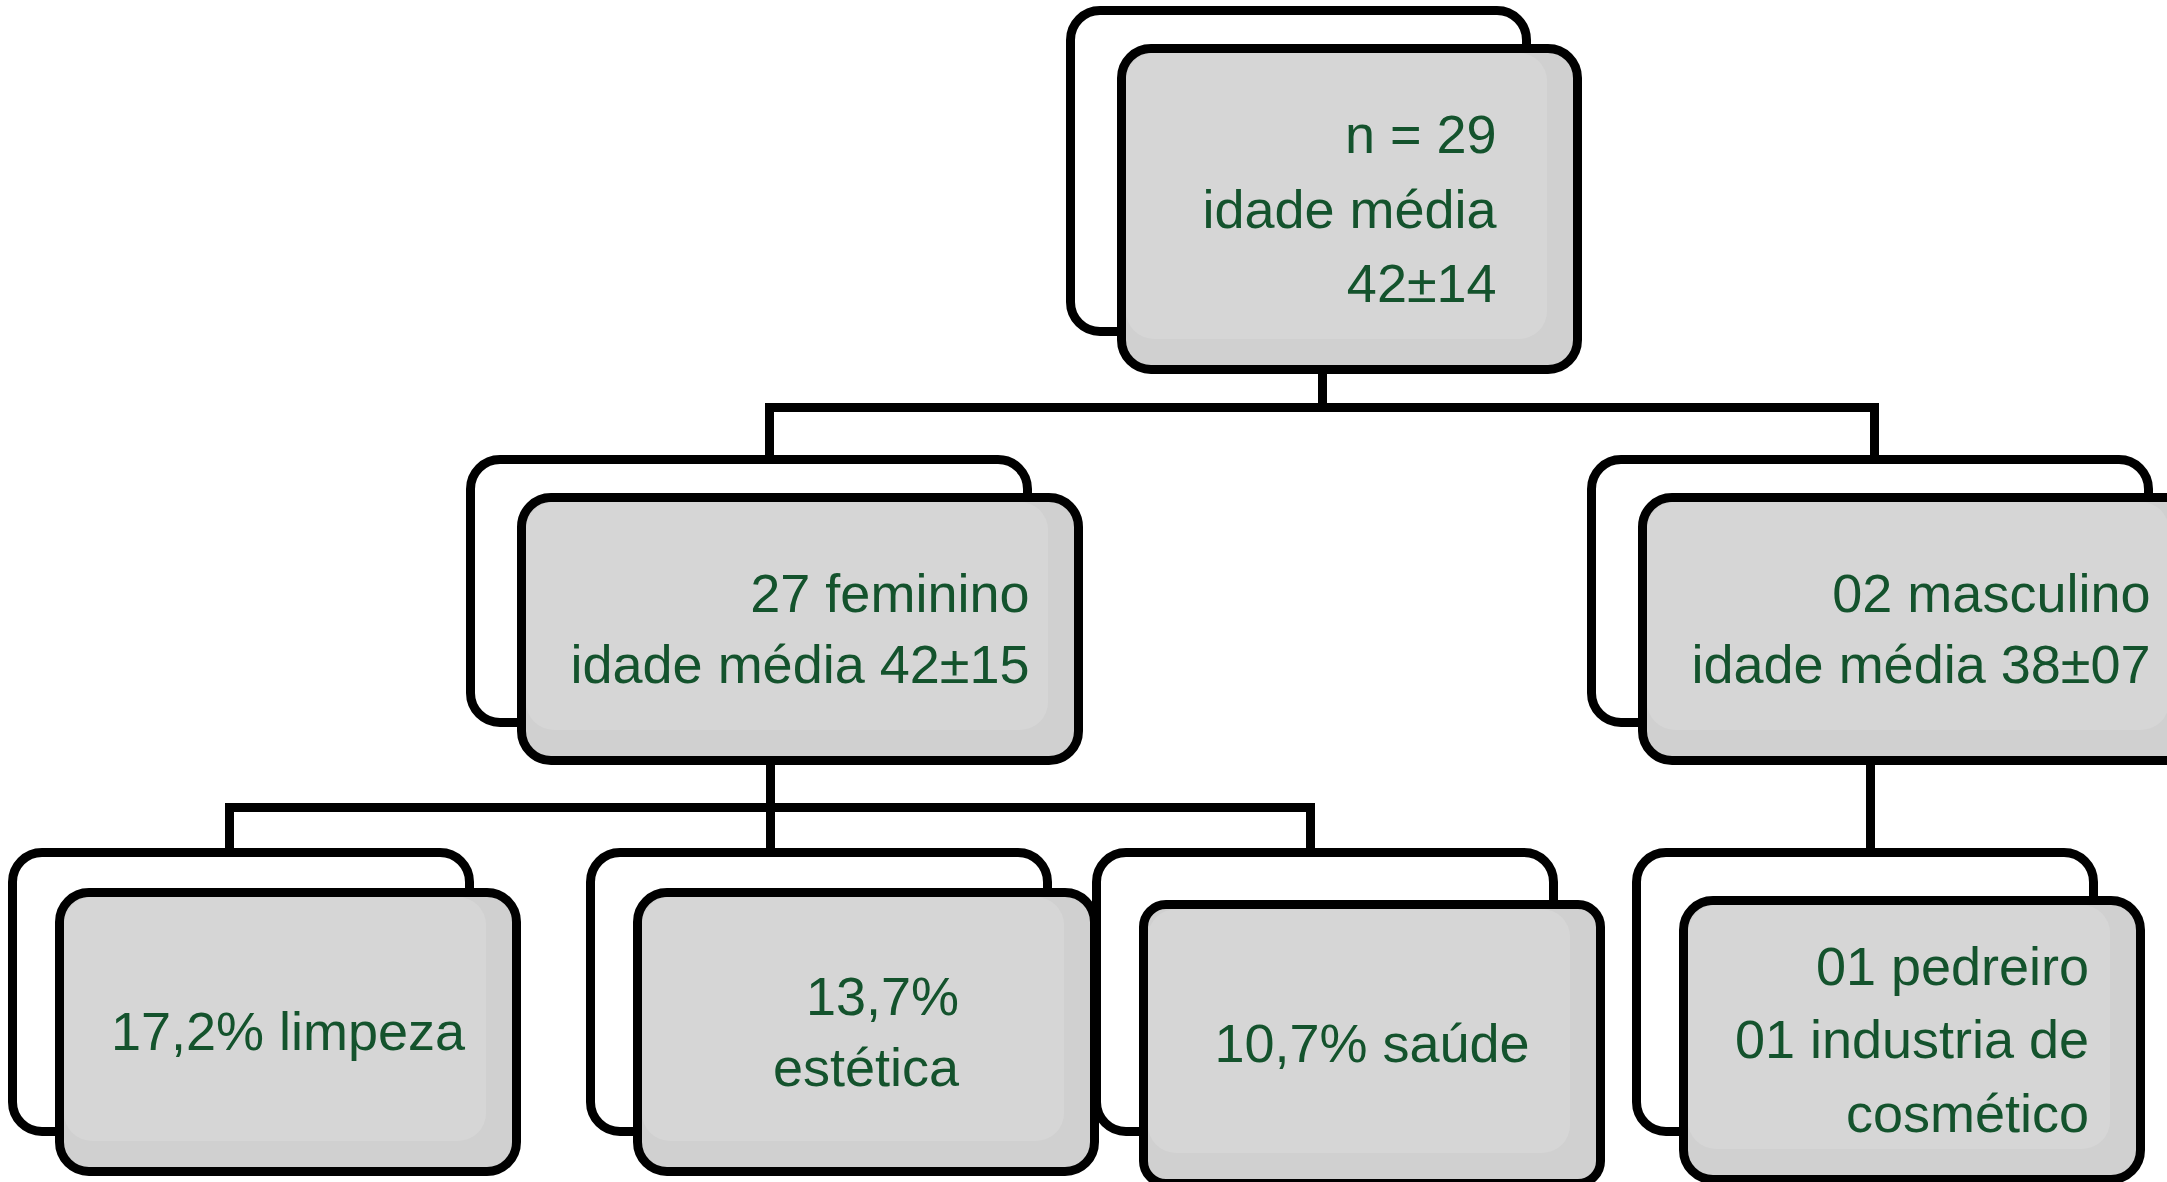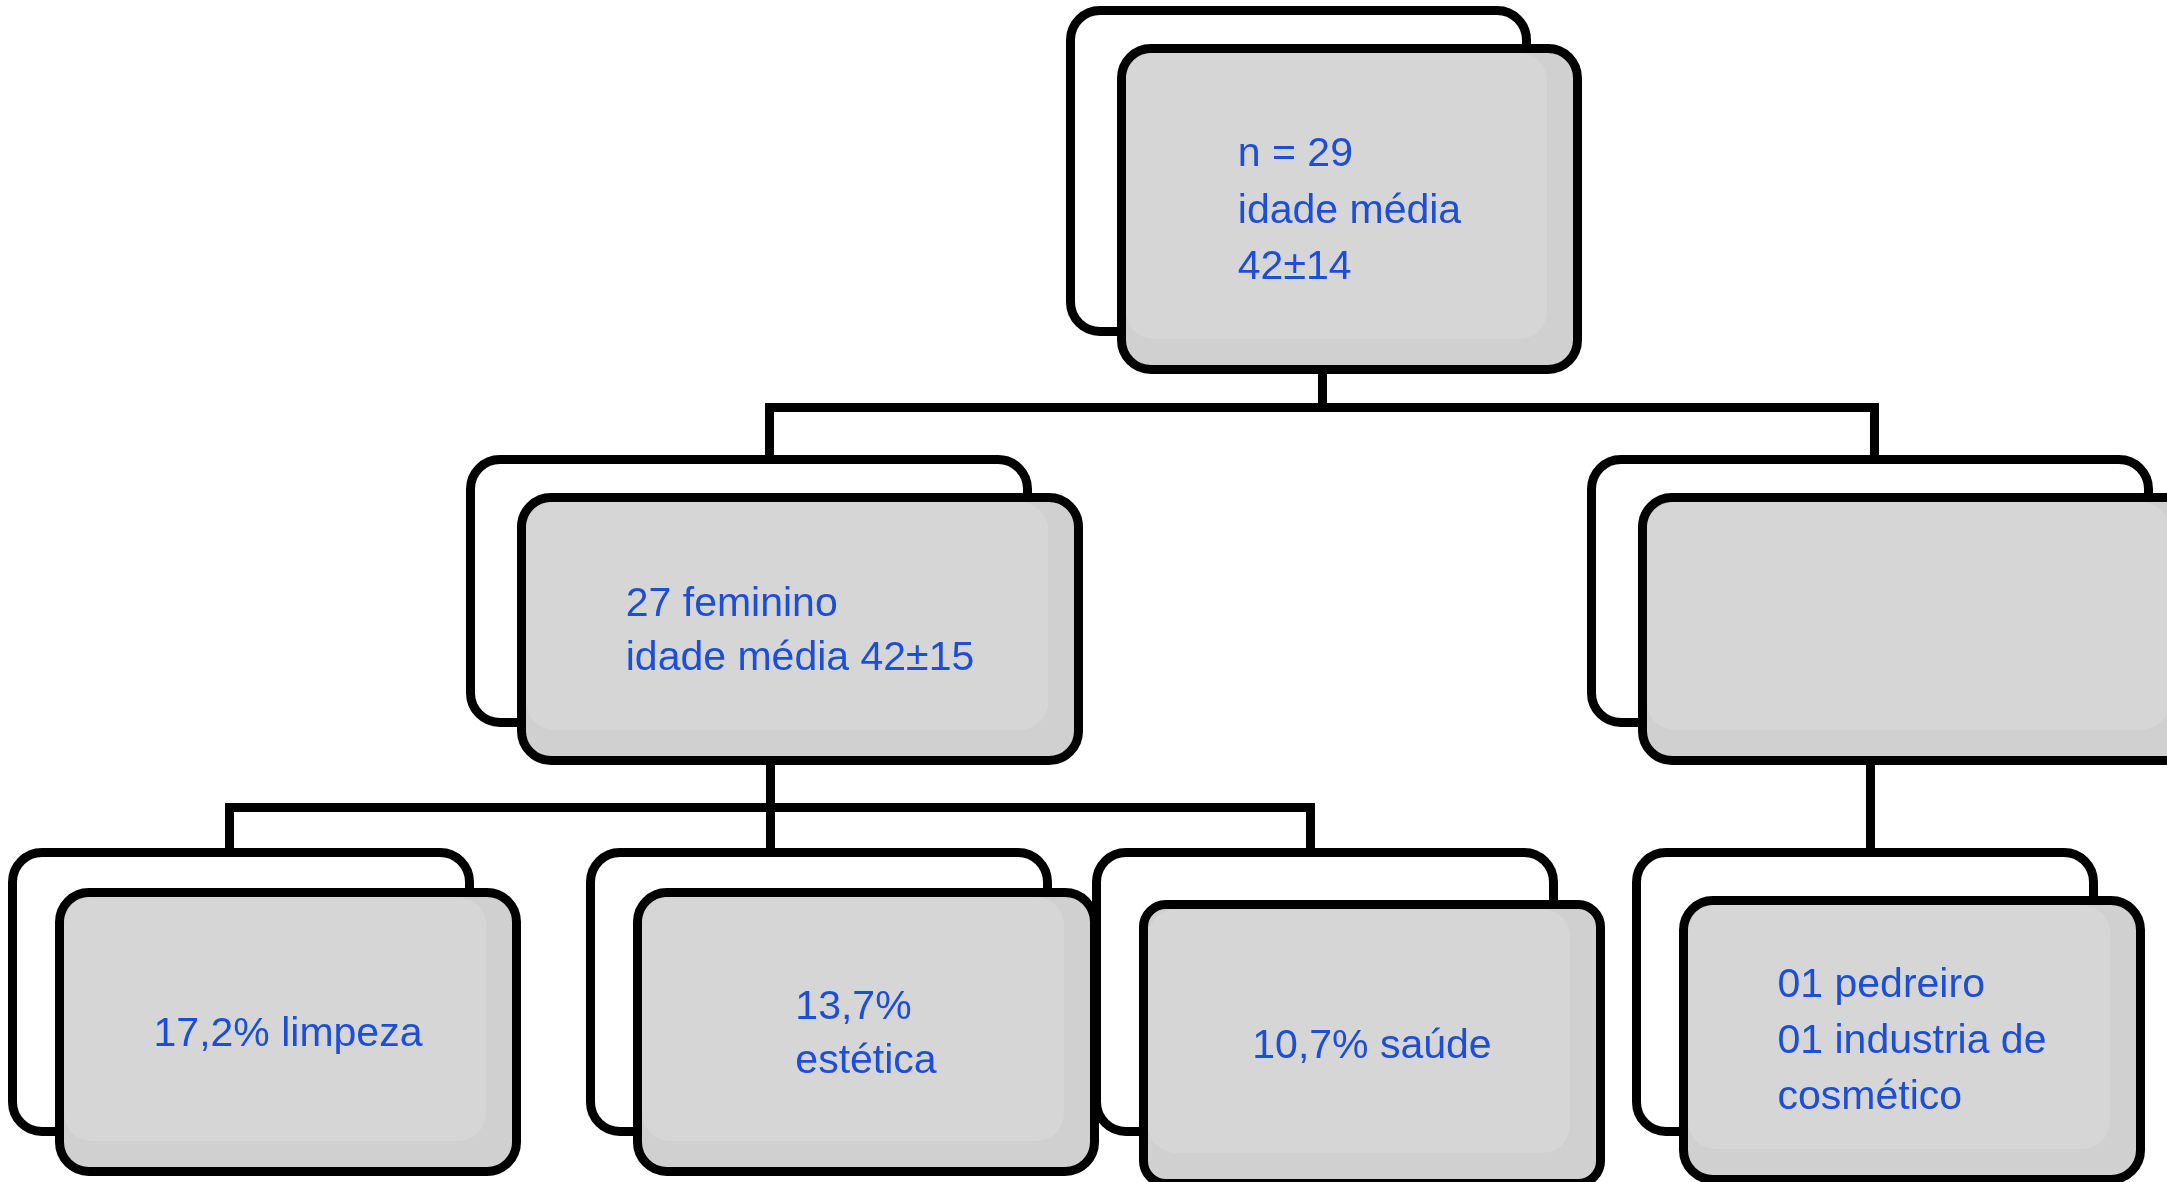--- a/index.html
+++ b/index.html
@@ -54,25 +54,25 @@
     top: 0px;
     right: 26px;
     bottom: 26px;
     background: #d6d6d6;
     border-radius: 28px;
     pointer-events: none;
   }
   .node .label {
     position: relative;
     z-index: 2;
-    color: #1d4ed8;
+    color: #14532d;
     font-family: "Liberation Sans", sans-serif;
-    font-size: 41px;
+    font-size: 54px;
     line-height: 1.32;
-    text-align: left;
+    text-align: right;
     white-space: pre-line;
     padding: 0 14px;
   }
   .node.n-root .label { line-height: 1.38; }
   .node.n-leaf-4 .label { line-height: 1.36; }
 </style>
 </head>
 <body>
 
 <div id="canvas">
@@ -113,20 +113,22 @@
       <div class="box-inner"></div>
       <div class="label">27 feminino
 idade média 42±15</div>
     </div>
   </div>
 
   <div class="node n-masculino" style="left:1587px; top:455px; width:620px; height:315px;">
     <div class="box-back" style="width:566px; height:272px;"></div>
     <div class="box-front" style="left:51px; top:38px; width:566px; height:272px;">
       <div class="box-inner"></div>
+      <div class="label">02 masculino
+idade média 38±07</div>
     </div>
   </div>
 
   <div class="node n-leaf n-leaf-1" style="left:8px; top:848px; width:520px; height:330px;padding-left:32px;">
     <div class="box-back" style="width:466px; height:288px;"></div>
     <div class="box-front" style="left:47px; top:40px; width:466px; height:288px;">
       <div class="box-inner"></div>
       <div class="label">17,2% limpeza</div>
     </div>
   </div>

